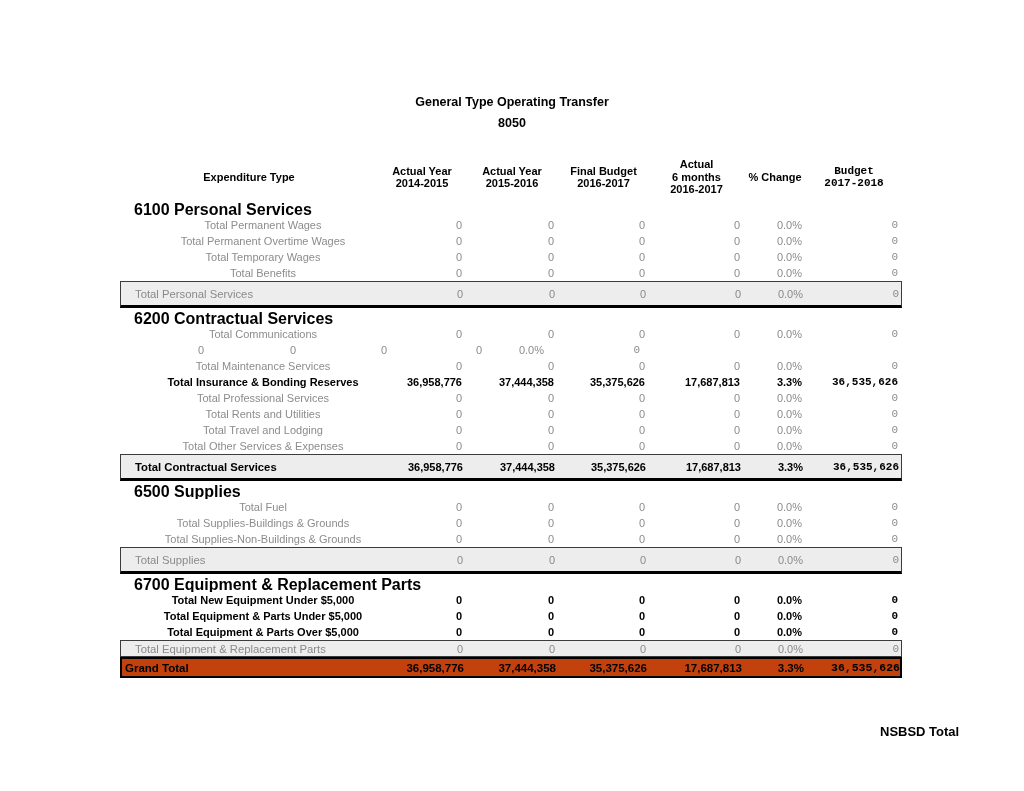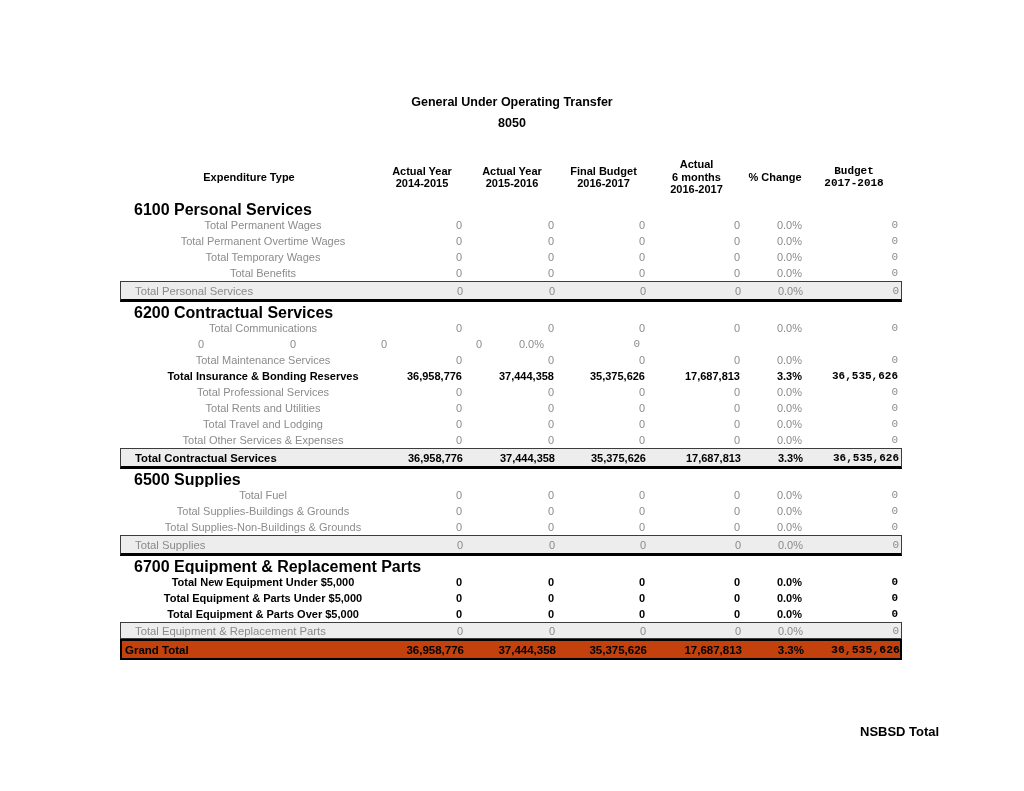--- a/index.html
+++ b/index.html
@@ -61,21 +61,21 @@
     padding-left: 14px;
     width: 400px;
   }
 
   .detail-row { height: 16px; align-items: center; line-height: 16px; }
   .detail-label { padding-left: 28px; text-align: center; }
   .detail-row.dim { color: #8c8c8c; }
   .detail-row.bold { color: #000; font-weight: bold; }
 
   .subtotal-row {
-    height: 21px;
+    height: 27px;
     align-items: center;
     line-height: 14px;
     background: #ededed;
     border: 1px solid #3c3c3c;
     border-bottom: 3px solid #000;
   }
   .subtotal-row.thin-bottom { border-bottom: 1px solid #3c3c3c; height: 17px; }
   .subtotal-label { padding-left: 14px; font-size: 11.3px; }
   .subtotal-row.dim { color: #8a8a8a; }
   .subtotal-row.bold { color: #000; font-weight: bold; }
@@ -87,35 +87,35 @@
     background: #c2410c;
     border: 2px solid #000;
     font-weight: bold;
     font-size: 11.5px;
   }
   .grand-label { padding-left: 3px; }
 
   .footer-label {
     position: absolute;
     top: 724px;
-    left: 860px;
+    left: 880px;
     width: 96px;
     text-align: left;
     font-weight: bold;
     font-size: 13px;
     color: #000;
   }
 </style>
 </head>
 <body>
 
 <div class="page">
 
   <div class="title-block">
-    <div class="title-line">General Under Operating Transfer</div>
+    <div class="title-line">General Type Operating Transfer</div>
     <div class="title-line">8050</div>
   </div>
 
   <div class="budget-table">
     <div class="row header-row">
       <div class="cell c0 header-cell">Expenditure Type</div>
       <div class="cell c1 header-cell">Actual Year
 2014-2015</div>
       <div class="cell c2 header-cell">Actual Year
 2015-2016</div>

